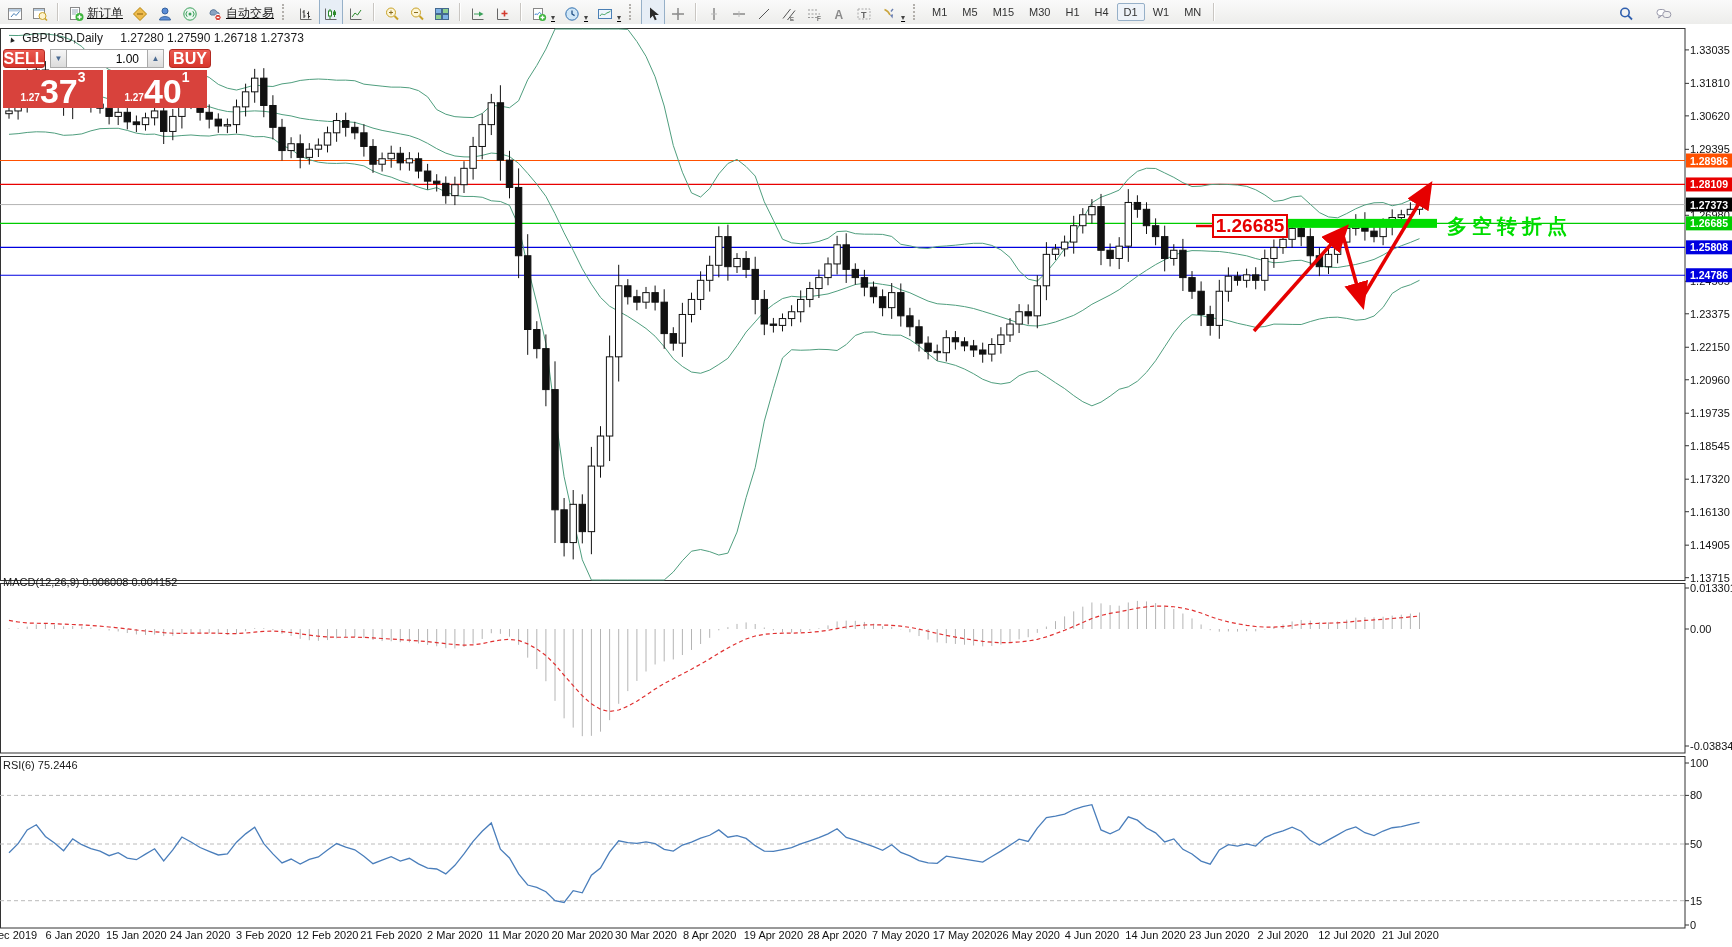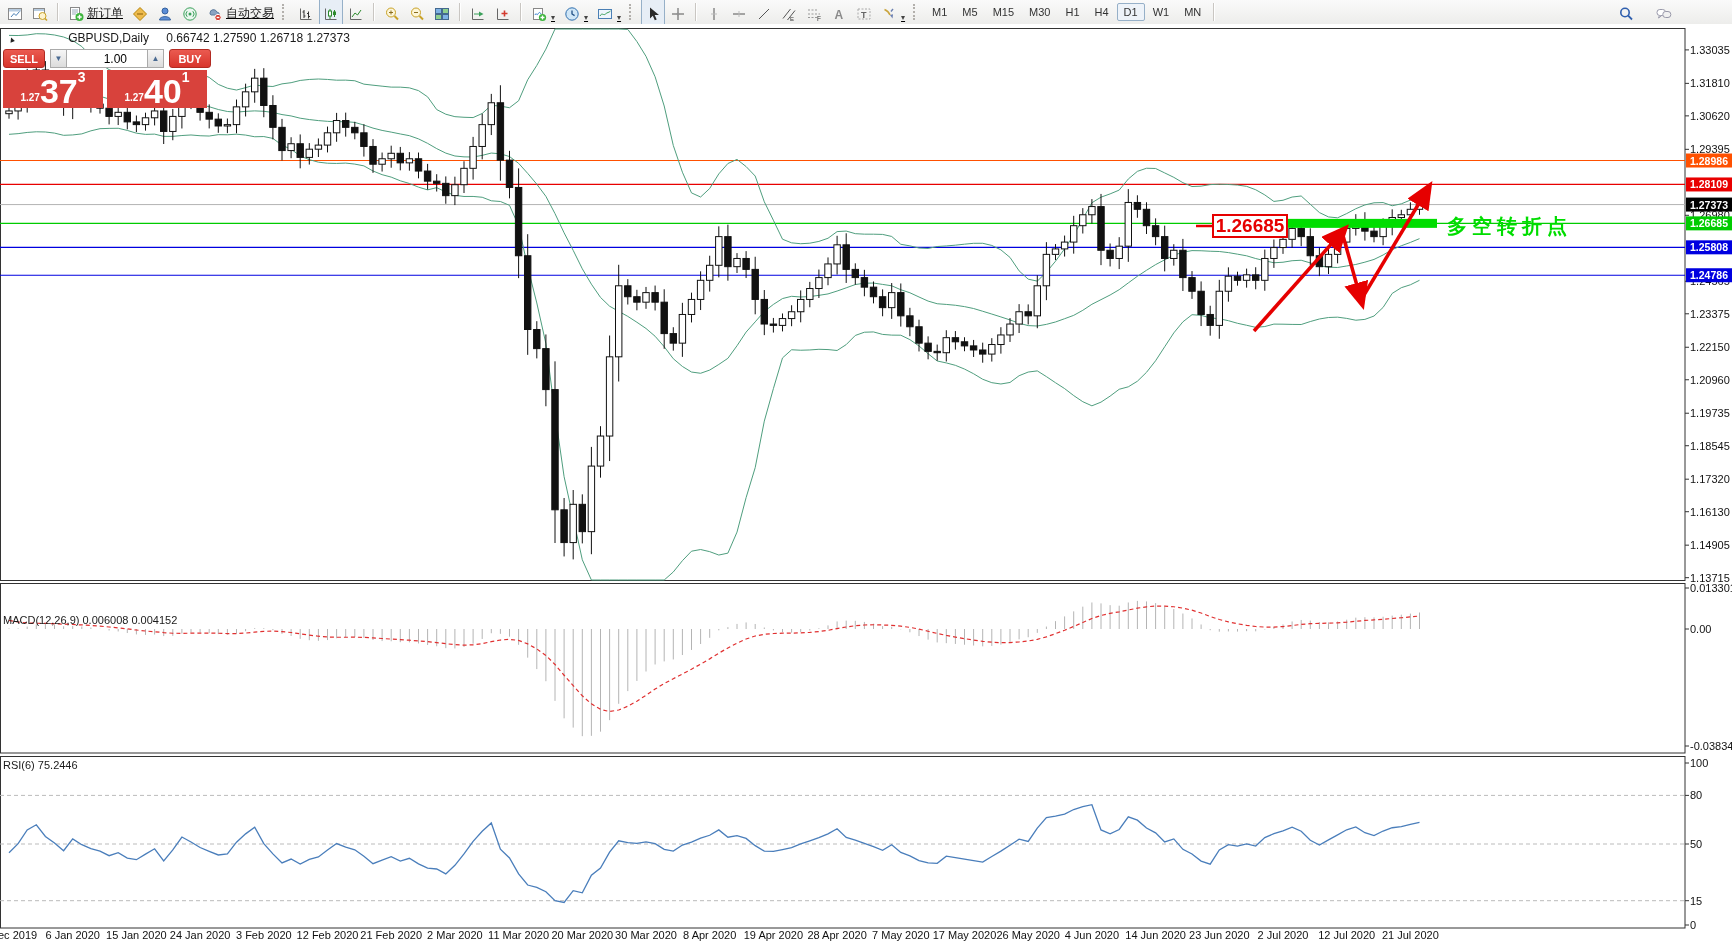--- a/index.html
+++ b/index.html
@@ -17,42 +17,42 @@
   .tb-grip{width:4px;height:16px;border-left:2px dotted #b3b0ac;margin:0 5px 0 3px;}
   .tb-caret{font-size:8px;color:#444;margin-left:1px;}
   .tf-btn{font-size:11px;color:#333;padding:2px 6px;border:1px solid transparent;border-radius:2px;}
   .tf-btn.active{background:#eef3f9;border:1px solid #96b0c8;text-align:right;}
   #tb-right{margin-left:auto;display:flex;gap:14px;align-items:center;}
   
   #chart-wrap{position:absolute;left:0;top:24px;width:1732px;height:923px;background:#fff;}
   #chart-svg{position:absolute;left:0;top:0;}
   svg text{font-family:"Liberation Sans","DejaVu Sans",sans-serif;}
   #chart-header{position:absolute;left:8px;top:7px;font-size:12px;color:#1a1a1a;z-index:5;}
-  #chart-header .sym{margin-right:14px;margin-left:46px;}
+  #chart-header .sym{margin-right:14px;}
   #corner-glyph{display:inline-block;color:#222;font-size:8px;transform:rotate(-20deg);margin-right:3px;}
   
   #one-click{position:absolute;left:3px;top:25px;width:208px;z-index:6;}
   .oc-row1{display:flex;height:19px;gap:0;}
   .oc-btn{width:42px;height:19px;background:linear-gradient(#ea5a50,#d8352c);color:#fff;
-    font-size:11px;font-weight:bold;border:1px solid #b22a22;border-radius:3px;
+    font-size:16px;font-weight:bold;border:1px solid #b22a22;border-radius:3px;
     display:flex;align-items:center;justify-content:center;box-sizing:border-box;}
   .oc-spin{flex:1;display:flex;margin:0 5px;height:19px;box-sizing:border-box;}
   .spin-btn{width:17px;background:linear-gradient(#f6f6f6,#dcdcdc);border:1px solid #aaa;
     font-size:8px;color:#4a6a92;display:flex;align-items:center;justify-content:center;box-sizing:border-box;}
   .oc-spin input{flex:1;width:60px;border:1px solid #aaa;border-left:none;border-right:none;
-    text-align:right;font-size:12px;padding-right:20px;box-sizing:border-box;}
+    text-align:right;font-size:12px;padding-right:8px;box-sizing:border-box;}
   .oc-row2{display:flex;gap:4px;margin-top:2px;}
   .oc-price{width:100px;height:38px;background:#d8423c;color:#fff;display:flex;
     align-items:flex-end;justify-content:center;padding-bottom:2px;box-sizing:border-box;}
   .oc-price .small{font-size:10px;font-weight:bold;line-height:1;margin-bottom:3px;}
   .oc-price .big{font-size:34px;font-weight:bold;line-height:0.85;}
   .oc-price .sup{font-size:14px;font-weight:bold;align-self:flex-start;line-height:1;}
   
   .ind-label{position:absolute;left:3px;font-size:11px;color:#1a1a1a;z-index:5;}
-  #macd-label{top:590px;}
+  #macd-label{top:552px;}
   #rsi-label{top:735px;}
 </style>
 </head>
 <body>
 
 <div id="toolbar">
     <span class="tb-btn">
       <svg width="16" height="16" viewBox="0 0 16 16" fill="none" stroke-width="1">
         <rect x="1.5" y="2.5" width="13" height="11" fill="#fff" stroke="#8a8a8a"></rect>
         <rect x="2" y="3" width="12" height="2.5" fill="#b8cce0"></rect>
@@ -868,21 +868,21 @@
       </g>
       <g>
         <rect x="1686" y="173.57149231531994" width="46" height="14" fill="#000"></rect>
         <text x="1709" y="184.57149231531994" font-size="10.5" font-weight="bold" fill="#fff" text-anchor="middle">1.27373</text>
       </g>
     </svg>
 
   <div id="chart-header">
     <span id="corner-glyph">▲</span>
     <span class="sym">GBPUSD,Daily</span>
-    <span>0.66742 1.27590 1.26718 1.27373</span>
+    <span>1.27280 1.27590 1.26718 1.27373</span>
   </div>
 
   <div id="one-click">
     <div class="oc-row1">
       <div class="oc-btn">SELL</div>
       <div class="oc-spin">
         <div class="spin-btn">▼</div>
         <input value="1.00" style="">
         <div class="spin-btn">▲</div>
       </div>

